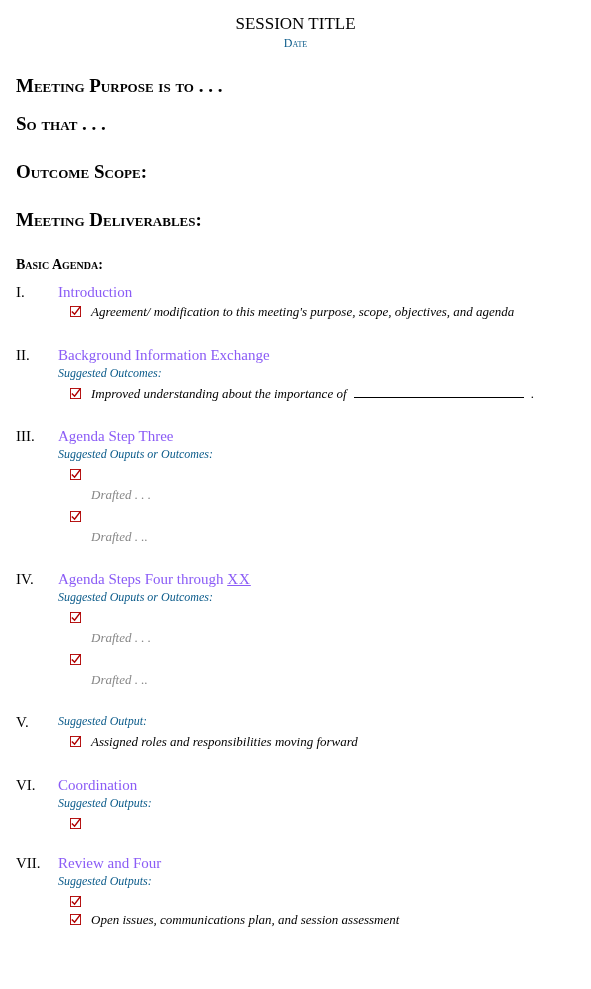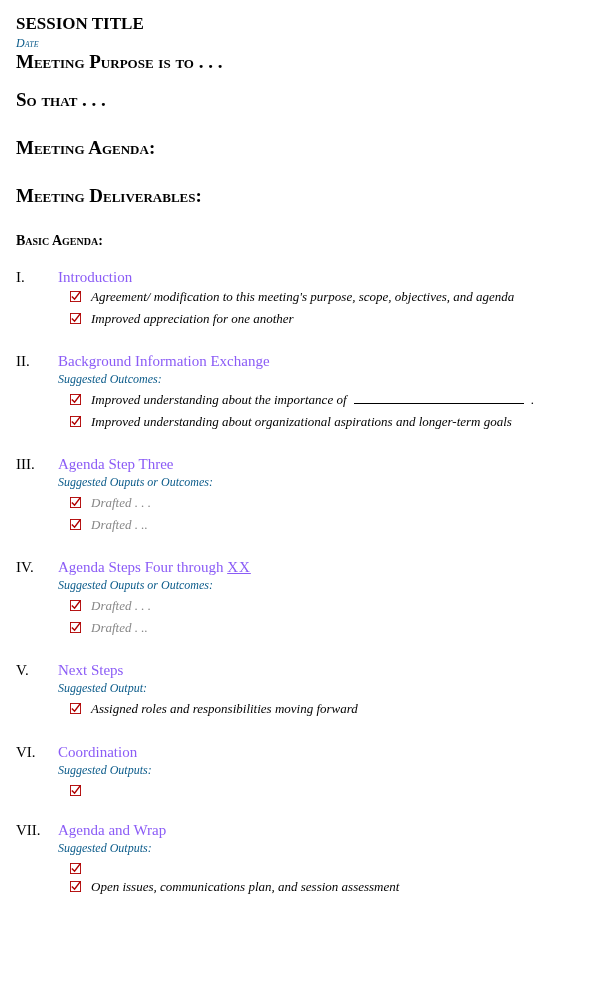--- a/index.html
+++ b/index.html
@@ -6,41 +6,43 @@
   body {
     margin: 0;
     padding: 14px 16px;
     background: #fff;
     font-family: "Palatino Linotype", "Book Antiqua", Palatino, Georgia, serif;
     color: #000;
     width: 591px;
   }
   .title {
     font-size: 17px;
-    font-weight: bold;
+    font-weight: normal;
     margin: 0 0 2px 0;
+    text-align: center;
   }
   .date {
     color: #0b5b8a;
-    font-style: italic;
     font-variant: small-caps;
     font-size: 12px;
+    margin-bottom: 24px;
+    text-align: center;
   }
   .section-label {
     font-variant: small-caps;
     font-weight: bold;
     font-size: 19px;
     margin-bottom: 16px;
   }
   .gap { height: 10px; }
   .agenda-head {
     font-variant: small-caps;
     font-weight: bold;
     font-size: 14px;
-    margin-bottom: 20px;
+    margin-bottom: 11px;
   }
   .agenda-row {
     display: flex;
     align-items: flex-start;
     margin-top: 2px;
   }
   .roman {
     width: 42px;
     font-size: 15px;
     color: #000;
@@ -69,21 +71,21 @@
     height: 11px;
     flex: 0 0 auto;
     margin-top: 3px;
   }
   .check-text {
     font-style: italic;
     font-size: 13px;
     color: #000;
     line-height: 1.35;
   }
-  .check-text.gray { color: #888; }
+  .check-text.gray { color: #888; margin-top: 20px; }
   .fillline {
     display: inline-block;
     border-bottom: 1px solid #000;
     width: 170px;
     vertical-align: baseline;
     margin: 0 4px;
   }
   .xx {
     text-decoration: underline;
     letter-spacing: 1px;
@@ -92,69 +94,55 @@
 </style>
 </head>
 <body>
 
 <div class="title">SESSION TITLE</div>
 <div class="date">Date</div>
 
 <div class="section-label">Meeting Purpose is to . . .</div>
 <div class="section-label">So that . . .</div>
 <div class="gap"></div>
-<div class="section-label">Meeting Agenda:</div>
+<div class="section-label">Outcome Scope:</div>
 <div class="gap"></div>
 <div class="section-label">Meeting Deliverables:</div>
 <div class="gap"></div>
 <div class="agenda-head">Basic Agenda:</div>
 
 <div id="agenda-container">
     <div class="block">
       <div class="agenda-row">
         <div class="roman">I.</div>
         <div class="agenda-body">
           <div class="agenda-title">Introduction</div>
           <div class="check-line">
             <svg class="check-icon" viewBox="0 0 12 12">
               <rect x="0.5" y="0.5" width="11" height="11" fill="#fff" stroke="#b00000" stroke-width="1"></rect>
               <path d="M2 6 L5 9 L11 1" fill="none" stroke="#b00000" stroke-width="1.6"></path>
             </svg>
             <div class="check-text">Agreement/ modification to this meeting's purpose, scope, objectives, and agenda</div>
           </div>
-          <div class="check-line">
-            <svg class="check-icon" viewBox="0 0 12 12">
-              <rect x="0.5" y="0.5" width="11" height="11" fill="#fff" stroke="#b00000" stroke-width="1"></rect>
-              <path d="M2 6 L5 9 L11 1" fill="none" stroke="#b00000" stroke-width="1.6"></path>
-            </svg>
-            <div class="check-text">Improved appreciation for one another</div>
-          </div>
         </div>
       </div>
     </div>
     <div class="block">
       <div class="agenda-row">
         <div class="roman">II.</div>
         <div class="agenda-body">
           <div class="agenda-title">Background Information Exchange</div>
           <div class="agenda-sub">Suggested Outcomes:</div>
           <div class="check-line">
             <svg class="check-icon" viewBox="0 0 12 12">
               <rect x="0.5" y="0.5" width="11" height="11" fill="#fff" stroke="#b00000" stroke-width="1"></rect>
               <path d="M2 6 L5 9 L11 1" fill="none" stroke="#b00000" stroke-width="1.6"></path>
             </svg>
             <div class="check-text">Improved understanding about the importance of <span class="fillline"></span> .</div>
           </div>
-          <div class="check-line">
-            <svg class="check-icon" viewBox="0 0 12 12">
-              <rect x="0.5" y="0.5" width="11" height="11" fill="#fff" stroke="#b00000" stroke-width="1"></rect>
-              <path d="M2 6 L5 9 L11 1" fill="none" stroke="#b00000" stroke-width="1.6"></path>
-            </svg>
-            <div class="check-text">Improved understanding about organizational aspirations and longer-term goals</div>
-          </div>
         </div>
       </div>
     </div>
     <div class="block">
       <div class="agenda-row">
         <div class="roman">III.</div>
         <div class="agenda-body">
           <div class="agenda-title">Agenda Step Three</div>
           <div class="agenda-sub">Suggested Ouputs or Outcomes:</div>
           <div class="check-line">
@@ -194,21 +182,20 @@
             </svg>
             <div class="check-text gray">Drafted . ..</div>
           </div>
         </div>
       </div>
     </div>
     <div class="block">
       <div class="agenda-row">
         <div class="roman">V.</div>
         <div class="agenda-body">
-          <div class="agenda-title">Next Steps</div>
           <div class="agenda-sub">Suggested Output:</div>
           <div class="check-line">
             <svg class="check-icon" viewBox="0 0 12 12">
               <rect x="0.5" y="0.5" width="11" height="11" fill="#fff" stroke="#b00000" stroke-width="1"></rect>
               <path d="M2 6 L5 9 L11 1" fill="none" stroke="#b00000" stroke-width="1.6"></path>
             </svg>
             <div class="check-text">Assigned roles and responsibilities moving forward</div>
           </div>
         </div>
       </div>
@@ -225,21 +212,21 @@
               <path d="M2 6 L5 9 L11 1" fill="none" stroke="#b00000" stroke-width="1.6"></path>
             </svg>
           </div>
         </div>
       </div>
     </div>
     <div class="block">
       <div class="agenda-row">
         <div class="roman">VII.</div>
         <div class="agenda-body">
-          <div class="agenda-title">Agenda and Wrap</div>
+          <div class="agenda-title">Review and Four</div>
           <div class="agenda-sub">Suggested Outputs:</div>
           <div class="check-line">
             <svg class="check-icon" viewBox="0 0 12 12">
               <rect x="0.5" y="0.5" width="11" height="11" fill="#fff" stroke="#b00000" stroke-width="1"></rect>
               <path d="M2 6 L5 9 L11 1" fill="none" stroke="#b00000" stroke-width="1.6"></path>
             </svg>
           </div>
           <div class="check-line">
             <svg class="check-icon" viewBox="0 0 12 12">
               <rect x="0.5" y="0.5" width="11" height="11" fill="#fff" stroke="#b00000" stroke-width="1"></rect>

